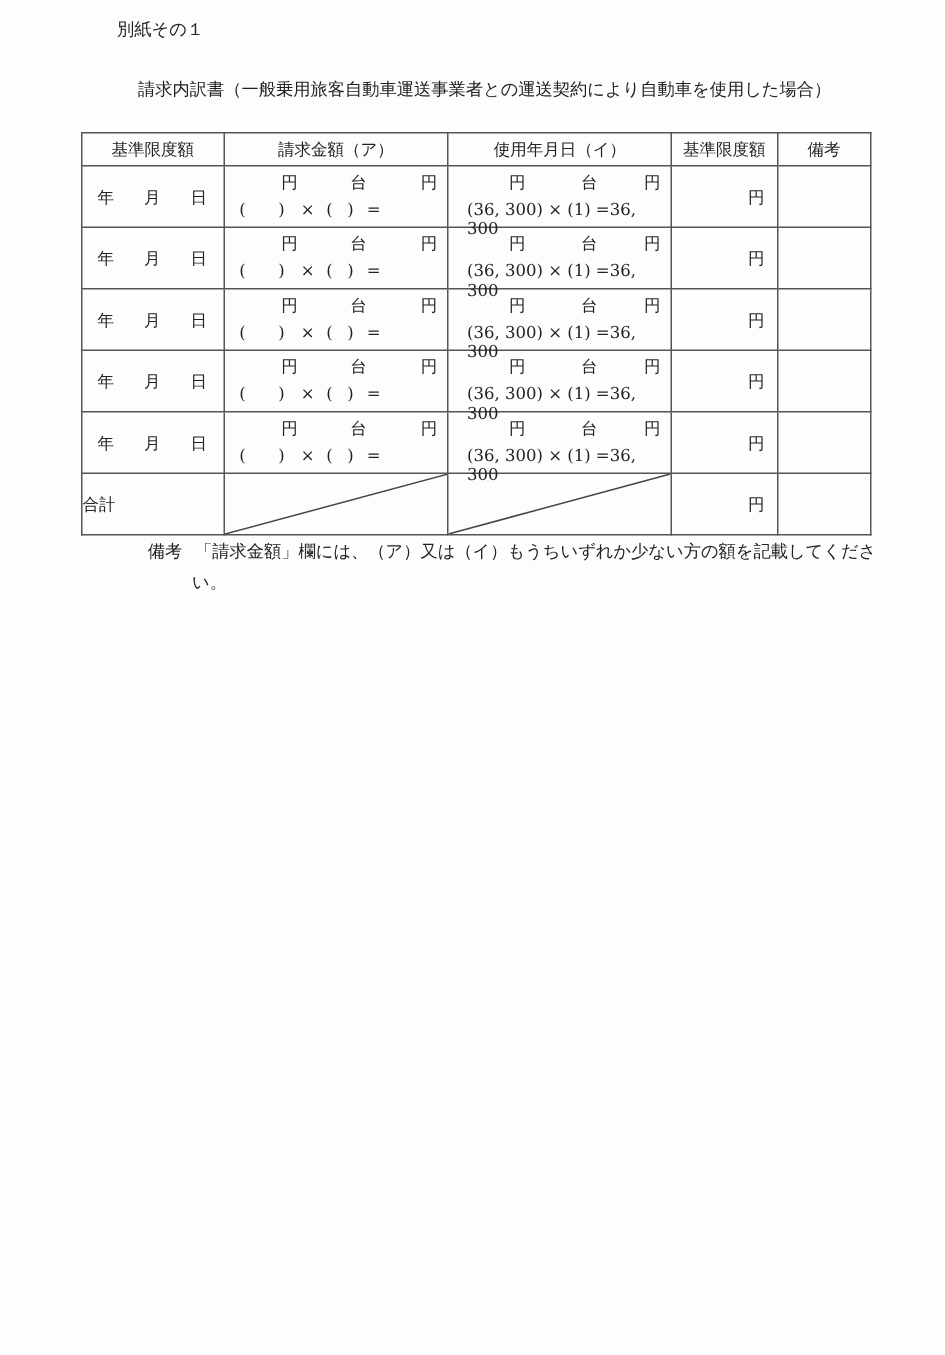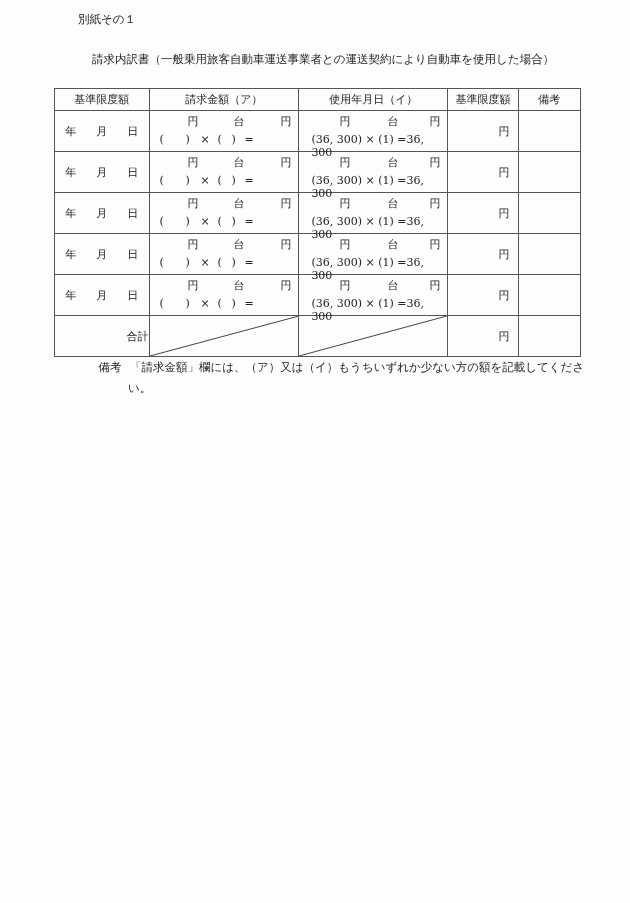--- a/index.html
+++ b/index.html
@@ -14,21 +14,21 @@
     position: absolute; left: 54px; top: 88px; border-collapse: collapse;
     table-layout: fixed; width: 527px;
   }
   table.grid td, table.grid th {
     border: 1px solid #555; padding: 0; font-weight: normal; font-size: 11px; position: relative;
   }
   table.grid th { height: 21px; text-align: center; }
   table.grid td { height: 40px; }
   .c-date { width: 94px; } .c-fare { width: 149px; } .c-limit { width: 148px; }
   .c-claim { width: 70px; } .c-note { width: 62px; }
-  .date-txt { text-align: center; word-spacing: 0; }
+  .date-txt { word-spacing: 0; }
   .date-txt span { display: inline-block; margin: 0 10px; }
   .line1 { position: absolute; top: 3px; left: 0; right: 0; height: 16px; }
   .line2 { position: absolute; top: 22px; left: 0; right: 0; height: 16px; }
   .u { position: absolute; }
   .claim { text-align: right; padding-right: 8px !important; }
   .diag svg { position: absolute; left: 0; top: 0; width: 100%; height: 100%; }
   .note-row { left: 90px; top: 360px; font-size: 11.5px; }
   .note-row .lbl { display: inline-block; width: 40px; }
   .note-cont { left: 128px; top: 381px; font-size: 11.5px; }
 </style>
@@ -200,21 +200,21 @@
         <span class="u" style="left:40px">円</span>
         <span class="u" style="left:88px">台</span>
         <span class="u" style="left:130px">円</span>
       </div>
       <div class="line2" style="left:12px">(36, 300) × (1) =36, 300</div>
     </td>
     <td class="claim">円</td>
     <td></td>
   </tr>
   <tr>
-    <td style="text-align:right">合計</td>
+    <td style="text-align:left">合計</td>
     <td class="diag">
       <svg viewBox="0 0 100 100" preserveAspectRatio="none">
             <line x1="0" y1="100" x2="100" y2="0" stroke="#444" stroke-width="1" vector-effect="non-scaling-stroke"></line>
           </svg>
     </td>
     <td class="diag">
       <svg viewBox="0 0 100 100" preserveAspectRatio="none">
             <line x1="0" y1="100" x2="100" y2="0" stroke="#444" stroke-width="1" vector-effect="non-scaling-stroke"></line>
           </svg>
     </td>

